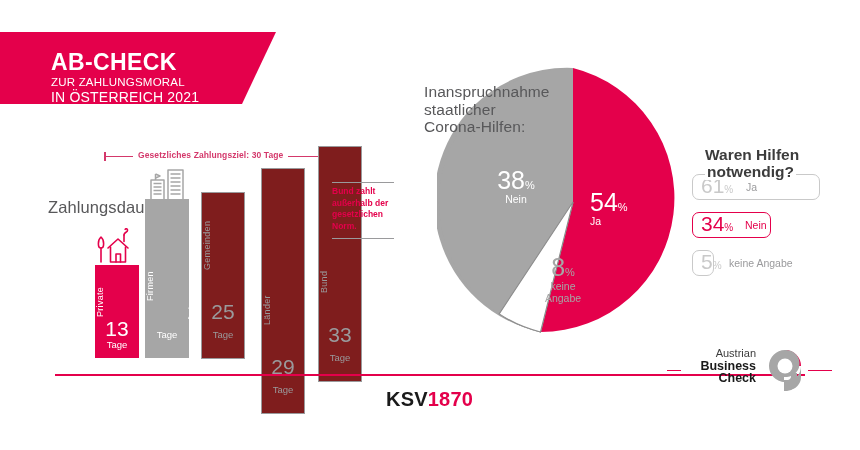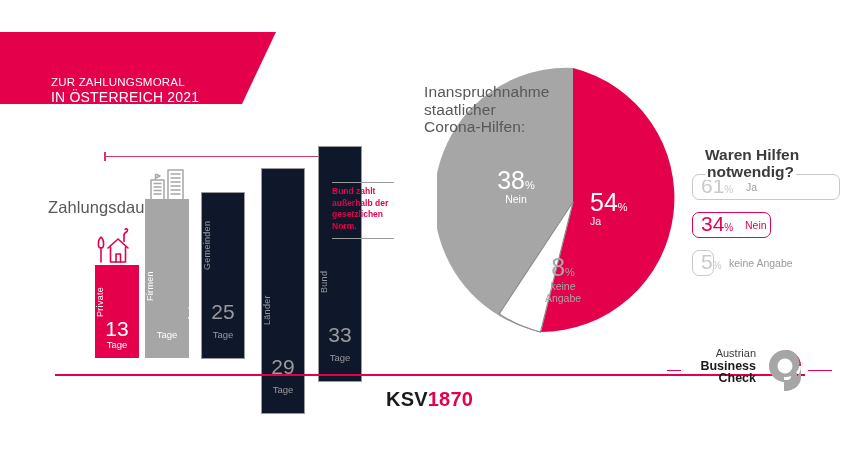--- a/index.html
+++ b/index.html
@@ -62,21 +62,21 @@
   .bar-private{left:95px;top:265px;width:44px;height:93px;background:#e4004b;}
   .bar-private .cat{top:10px;height:42px;color:#ffffff;}
   .bar-private .num{top:54px;color:#ffffff;}
   .bar-private .tg{top:74px;color:#ffffff;}
 
   .bar-firmen{left:145px;top:199px;width:44px;height:159px;background:#a6a6a6;}
   .bar-firmen .cat{top:60px;height:42px;color:#ffffff;}
   .bar-firmen .num{top:54px;top:auto;bottom:36px;color:#ffffff;padding-left:32px;}
   .bar-firmen .tg{bottom:18px;top:auto;color:#ffffff;}
 
-  .bar-out{border:1.2px solid #9a9a9c;background:#0f172a;}
+  .bar-out{border:1.2px solid #9a9a9c;background:#7f1d1d;}
   .bar-out .cat{color:#9a9a9c;}
   .bar-out .num{color:#9a9a9c;}
   .bar-out .tg{color:#9a9a9c;}
 
   .bar-gemeinden{left:201px;top:192px;width:44px;height:167px;}
   .bar-gemeinden .cat{bottom:88px;top:auto;height:56px;}
   .bar-gemeinden .num{bottom:36px;top:auto;}
   .bar-gemeinden .tg{bottom:18px;top:auto;}
 
   .bar-laender{left:261px;top:168px;width:44px;height:246px;}
@@ -140,44 +140,46 @@
     font-size:15.5px;font-weight:bold;color:#3c3c3c;line-height:17px;white-space:nowrap;
     z-index:6;
   }
   .rp-title .l2{background:#ffffff;padding:0 2px;display:inline-block;}
   .rbar{position:absolute;box-sizing:border-box;border-radius:7px;background:transparent;}
   .rbar .v{position:absolute;left:8px;top:50%;transform:translateY(-52%);white-space:nowrap;}
   .rbar .v b{font-size:21px;font-weight:300;line-height:20px;}
   .rbar .v i{font-style:normal;font-size:10px;}
   .rbar .lab{position:absolute;top:50%;transform:translateY(-48%);font-size:10.5px;white-space:nowrap;}
 
-  .rbar-61{left:692px;top:174px;width:148px;height:26px;border:1.4px solid #c9c9c9;}
+  .rbar-61{left:692px;top:174px;width:128px;height:26px;border:1.4px solid #c9c9c9;}
   .rbar-61 .v{color:#c9c9c9;}
   .rbar-61 .lab{left:53px;color:#9a9a9c;}
 
   .rbar-34{left:692px;top:212px;width:79px;height:26px;border:1.4px solid #e4004b;}
   .rbar-34 .v{color:#e4004b;}
   .rbar-34 .lab{left:52px;color:#e4004b;}
 
   .rbar-5{left:692px;top:250px;width:22px;height:26px;border:1.4px solid #c9c9c9;}
   .rbar-5 .v{color:#c9c9c9;}
   .rbar-5 .lab{left:36px;color:#9a9a9c;}
 </style>
 </head>
 <body>
 
 <div id="stage">
 
   <div class="banner"></div>
+  <div class="banner-title">AB-CHECK</div>
   <div class="banner-sub1">ZUR ZAHLUNGSMORAL</div>
   <div class="banner-sub2">IN ÖSTERREICH 2021</div>
 
   <div class="legal-line"></div>
   <div class="legal-cap-l"></div>
   <div class="legal-cap-r"></div>
+  <div class="legal-label">Gesetzliches Zahlungsziel: 30 Tage</div>
 
   <div class="zd-label">Zahlungsdauer:</div>
 
   <svg class="icon-house" viewBox="0 0 42 36">
     <g fill="none" stroke="#e4004b" stroke-width="1.6" stroke-linecap="round" stroke-linejoin="round">
       <path d="M5 20 C1.5 20 1.5 12 5 9 C8.5 12 8.5 20 5 20 Z"></path>
       <line x1="5" y1="20" x2="5" y2="34"></line>
       <path d="M12 20 L22 11 L32 20"></path>
       <path d="M14.5 19 L14.5 34 L29.5 34 L29.5 19"></path>
       <path d="M20 34 L20 26 L24.5 26 L24.5 34"></path>

